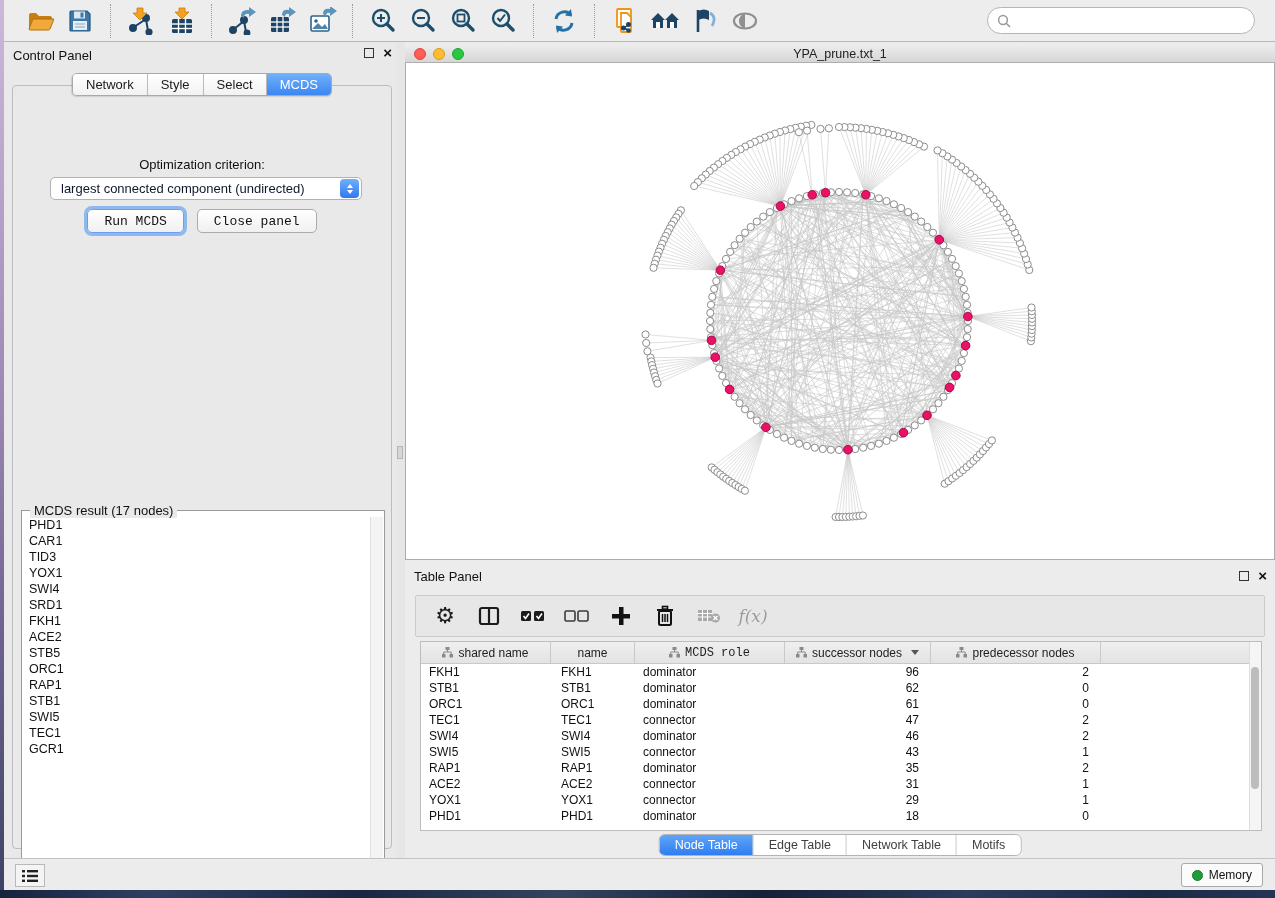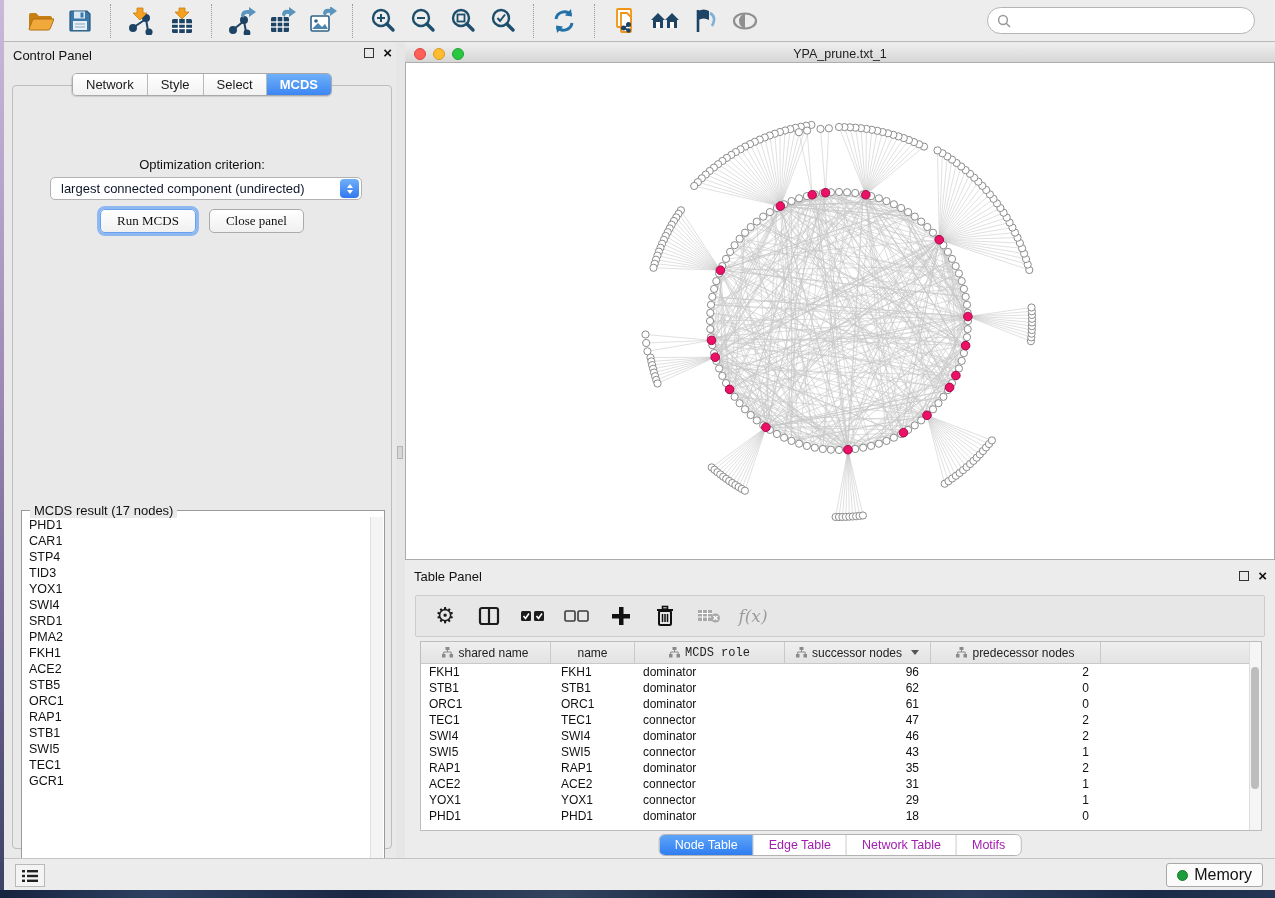--- a/index.html
+++ b/index.html
@@ -34,32 +34,32 @@
   .win-btns { position:absolute; right:8px; top:6px; display:flex; gap:9px; align-items:center; }
   .float-glyph { width:10px; height:10px; border:1.5px solid #333; background:transparent; display:inline-block; }
   .close-glyph { font-size:15px; font-weight:bold; color:#111; line-height:10px; }
   .cp-inner { position:absolute; left:8px; top:43px; width:380px; height:764px;
     border:1px solid #bdbdbd; border-radius:4px; background:#e9e9e9; }
   .cp-tabs { position:absolute; left:50%; transform:translateX(-50%); top:31px; display:flex; z-index:3;
     border:1px solid #a9a9a9; border-radius:5px; overflow:hidden; background:#fdfdfd; box-shadow:0 1px 1px rgba(0,0,0,.12); }
   .cp-tab { padding:3px 13px; font-size:13px; color:#1a1a1a; background:linear-gradient(#ffffff,#f2f2f2);
     border-right:1px solid #b9b9b9; cursor:default; }
   .cp-tab:last-child { border-right:none; }
-  .cp-tab.active { background:linear-gradient(#6fb0f9,#3c86f3); color:#fff;font-weight:bold; }
+  .cp-tab.active { background:linear-gradient(#6fb0f9,#3c86f3); color:#fff; }
   .opt-label { position:absolute; left:0; width:100%; top:71px; text-align:center; font-size:13px; color:#111; }
   .criterion-select { position:absolute; left:37px; top:91px; width:312px; height:23px; background:#fff;
     border:1px solid #b2b2b2; border-radius:5px; display:flex; align-items:center; }
   .criterion-select .val { flex:1; font-size:13px; padding-left:10px; color:#0f172a; white-space:nowrap; }
   .stepper { width:19px; height:19px; margin-right:2px; border-radius:4px;
     background:linear-gradient(#6fb0f9,#3178ee); display:flex; flex-direction:column; align-items:center; justify-content:center; gap:2px; }
   .tri-up { width:0; height:0; border-left:3.5px solid transparent; border-right:3.5px solid transparent; border-bottom:4px solid #fff; }
   .tri-dn { width:0; height:0; border-left:3.5px solid transparent; border-right:3.5px solid transparent; border-top:4px solid #fff; }
   .cp-buttons { position:absolute; left:0; top:123px; width:100%; display:flex; justify-content:center; gap:13px; }
   .mac-btn { height:24px; padding:0 16px; font-size:13px; color:#111; background:linear-gradient(#ffffff,#f0f0f0);
-    border:1px solid #ababab; border-radius:5px; font-family:Liberation Serif, serif; }
+    border:1px solid #ababab; border-radius:5px; font-family:Liberation Mono, monospace; }
   .mac-btn.focus-ring { box-shadow:0 0 0 3px rgba(94,158,245,.65); border-color:#6b9ff0; }
   .result-fieldset { position:absolute; left:8px; top:424px; width:364px; height:371px;
     border:1px solid #9a9a9a; background:#fff; }
   .result-legend { position:absolute; left:8px; top:-8px; background:#e9e9e9; padding:0 4px; font-size:13px; color:#111; }
   .result-list { position:absolute; left:1px; top:6px; width:348px; bottom:1px; overflow:hidden;
     font-size:12.5px; color:#111; }
   .result-list div { height:16px; line-height:16px; padding-left:6px; }
   .result-scroll { position:absolute; right:1px; top:6px; width:13px; bottom:1px; background:#f4f4f4; border-left:1px solid #e0e0e0; }
 
   
@@ -91,30 +91,30 @@
     background:linear-gradient(#efefef,#e3e3e3); border-bottom:1px solid #c9c9c9; }
   .th { display:flex; align-items:center; justify-content:center; gap:5px; font-size:12px; color:#222;
     border-right:1px solid #c9c9c9; height:100%; }
   .tbl-body { position:absolute; left:0; top:22px; width:830px; bottom:0; overflow:hidden; }
   .tr { display:flex; height:16px; line-height:16px; font-size:12px; color:#111; }
   .td { white-space:nowrap; overflow:hidden; }
   .tbl-scroll { position:absolute; right:0; top:0; width:12px; height:100%; background:#f5f5f5; border-left:1px solid #ddd; }
   .tbl-thumb { position:absolute; right:2px; top:25px; width:8px; height:122px; background:#bdbdbd; border-radius:4px; }
   .tp-tabs { position:absolute; left:50%; transform:translateX(-50%); top:271px; display:flex;
     border:1px solid #b3b3b3; border-radius:6px; overflow:hidden; background:#fff; }
-  .tp-tab { padding:3px 15px; font-size:12.5px; color:#a21caf; background:#fff; border-right:1px solid #bcbcbc; }
+  .tp-tab { padding:3px 15px; font-size:12.5px; color:#404040; background:#fff; border-right:1px solid #bcbcbc; }
   .tp-tab:last-child { border-right:none; }
   .tp-tab.active { background:linear-gradient(#5fa5f8,#2f7df2); color:#fff; }
 
   
   .status-bar { position:absolute; left:4px; top:858px; width:1271px; height:32px; background:#ececec; border-top:1px solid #c3c3c3; }
   .list-btn { position:absolute; left:11px; top:5px; width:30px; height:23px; background:#f4f4f4; border:1px solid #b9b9b9;
     display:flex; align-items:center; justify-content:center; }
   .memory-btn { position:absolute; right:12px; top:4px; height:24px; padding:0 10px; background:#fbfbfb;
-    border:1px solid #a9a9a9; border-radius:3px; display:flex; align-items:center; gap:6px; font-size:16px; color:#111; }
+    border:1px solid #a9a9a9; border-radius:3px; display:flex; align-items:center; gap:6px; font-size:12px; color:#111; }
   .mem-dot { width:11px; height:11px; border-radius:50%; background:#1f9d3a; border:1px solid #157a2a; }
 
   .hdr-tree-icon { flex:0 0 auto; }
   .sort-caret { width:0; height:0; border-left:4px solid transparent; border-right:4px solid transparent; border-top:5px solid #555; margin-left:4px; }
 </style>
 </head>
 <body>
 
 <div id="app">
 
@@ -311,26 +311,24 @@
       </div>
       <div class="cp-buttons">
         <button class="mac-btn focus-ring">Run MCDS</button>
         <button class="mac-btn">Close panel</button>
       </div>
       <div class="result-fieldset">
         <div class="result-legend">MCDS result (17 nodes)</div>
         <div class="result-list">
             <div>PHD1</div>
             <div>CAR1</div>
-            <div>STP4</div>
             <div>TID3</div>
             <div>YOX1</div>
             <div>SWI4</div>
             <div>SRD1</div>
-            <div>PMA2</div>
             <div>FKH1</div>
             <div>ACE2</div>
             <div>STB5</div>
             <div>ORC1</div>
             <div>RAP1</div>
             <div>STB1</div>
             <div>SWI5</div>
             <div>TEC1</div>
             <div>GCR1</div>
           </div>

